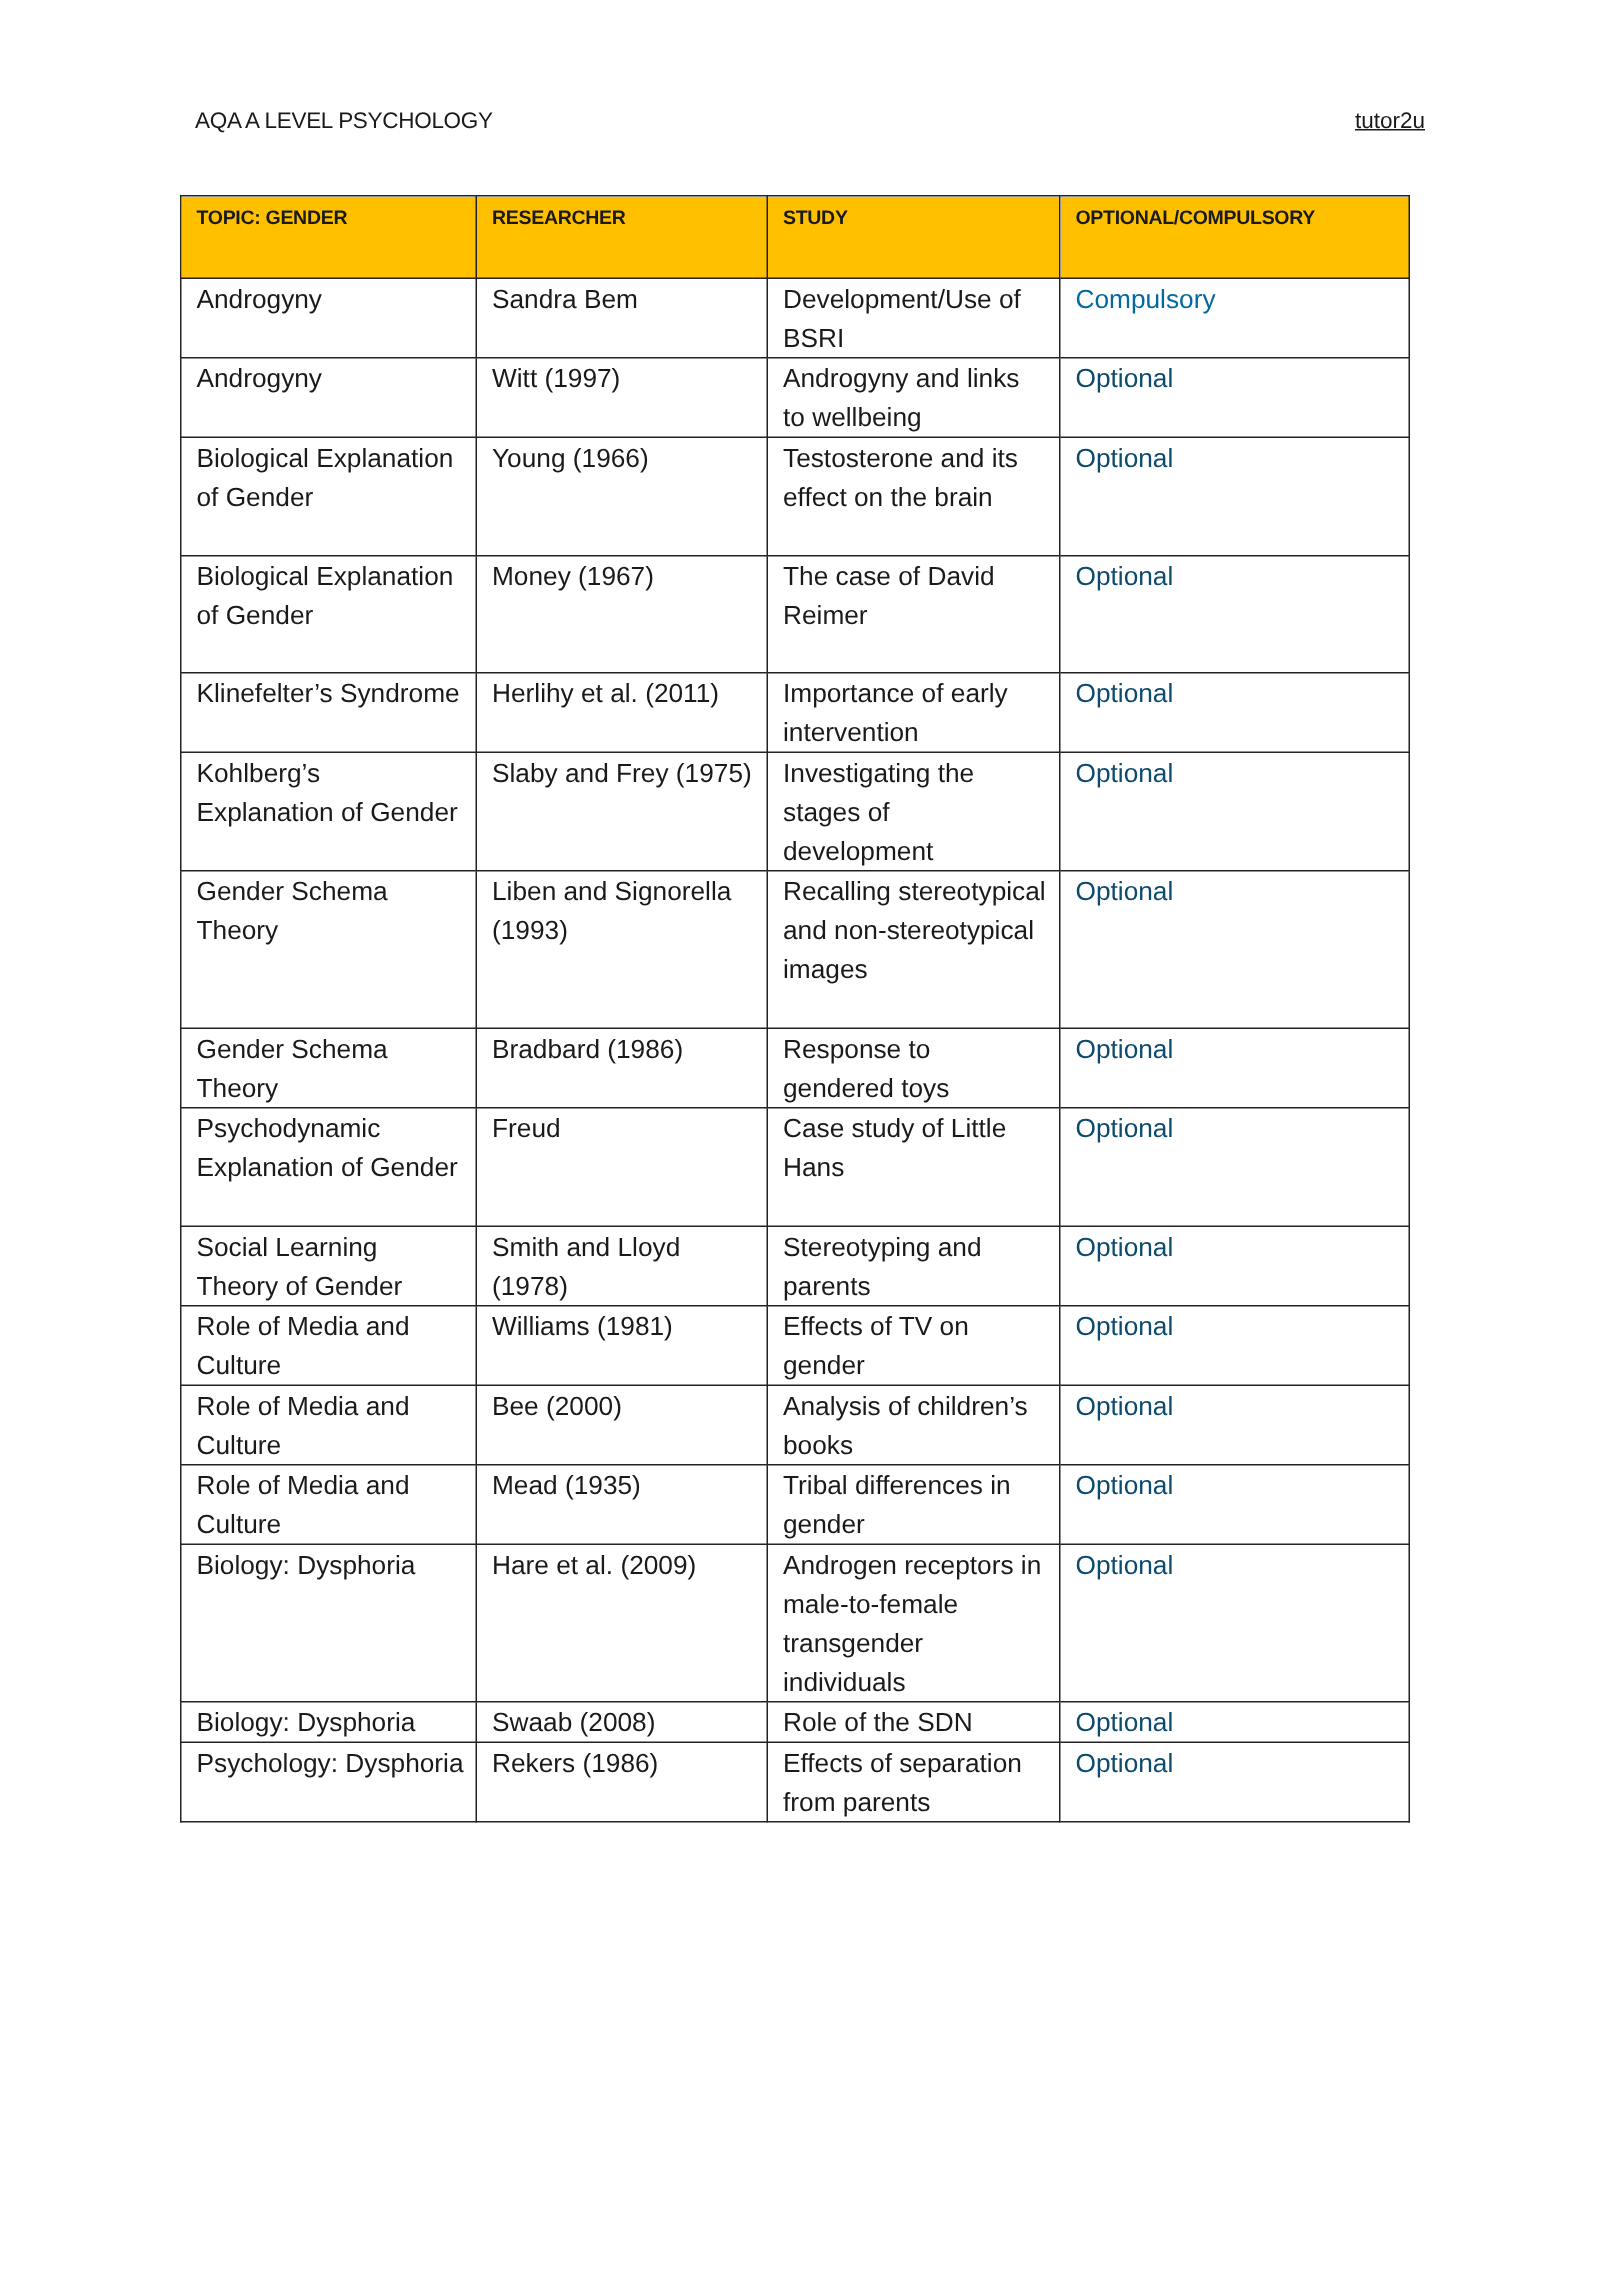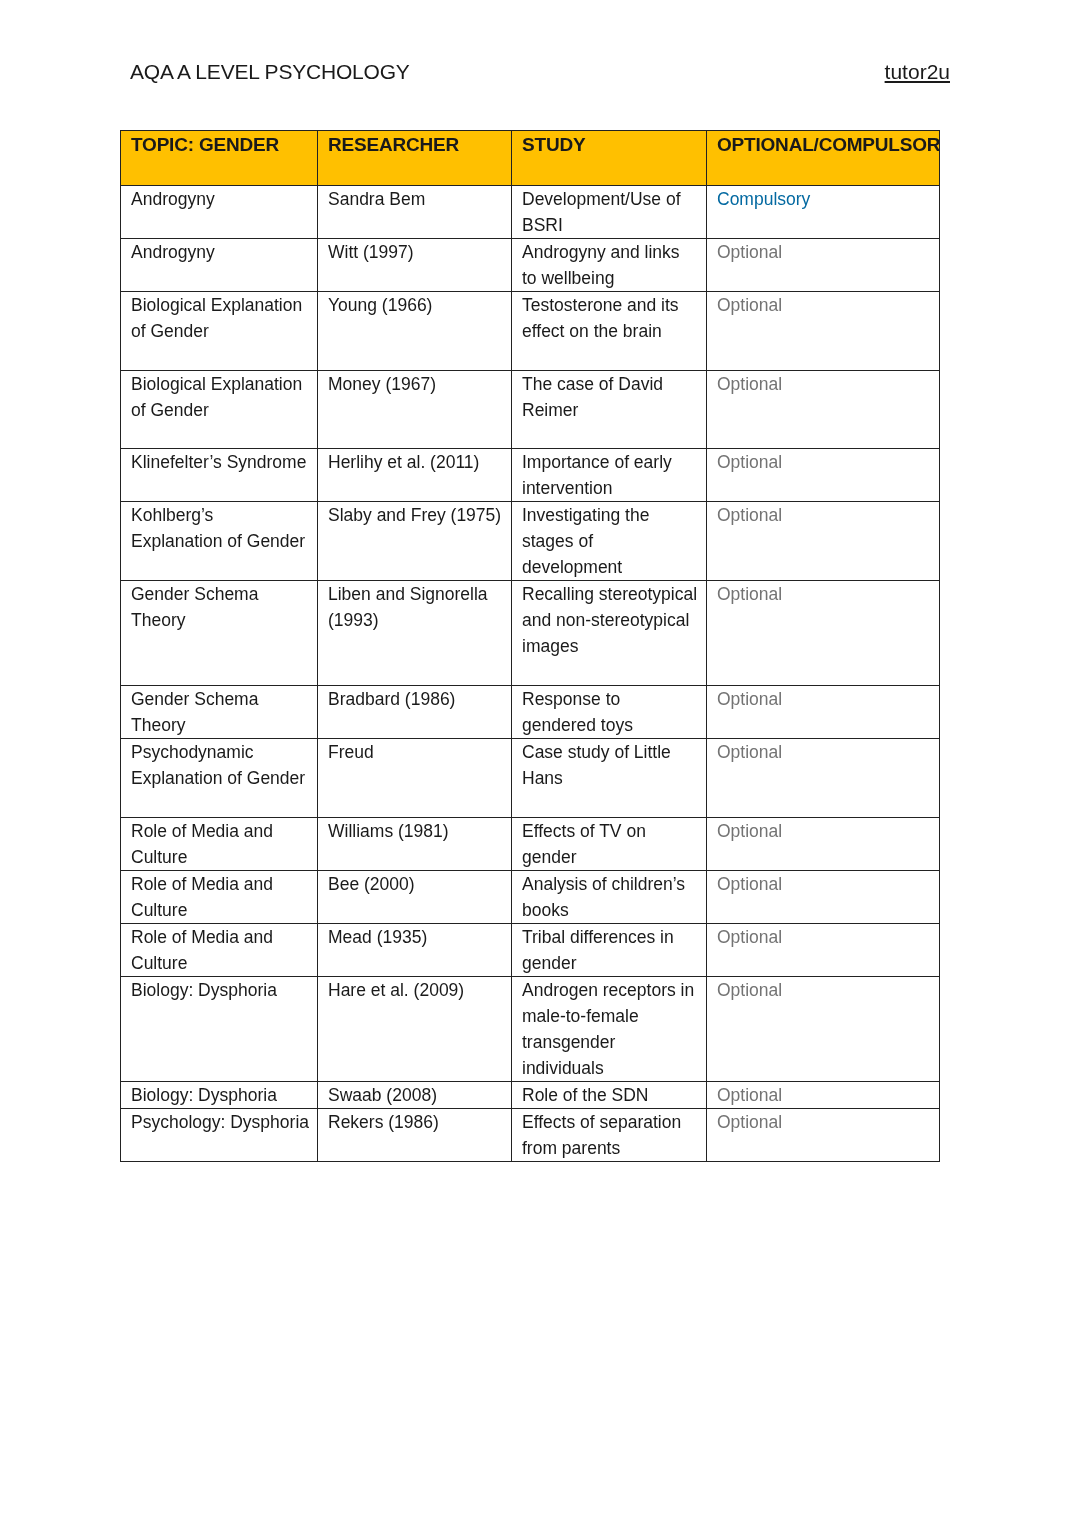--- a/index.html
+++ b/index.html
@@ -1,31 +1,31 @@
 <!DOCTYPE html>
 <html><head>
 <meta charset="utf-8">
 <style>
   html, body { margin: 0; padding: 0; background: #ffffff; }
   body { width: 1080px; height: 1526px; position: relative; overflow: hidden;
          font-family: "Liberation Sans", "DejaVu Sans", sans-serif; color: #1a1a1a; }
-  .page-header { position: absolute; top: 60px; left: 130px; width: 820px; height: 26px;
-                 font-size: 21px; }
+  .page-header { position: absolute; top: 72px; left: 130px; width: 820px; height: 26px;
+                 font-size: 15px; }
   .page-header .left { position: absolute; left: 0; top: 0; letter-spacing: -0.2px; }
   .page-header .right { position: absolute; right: 0; top: 0; text-decoration: underline; }
   table.study-table { position: absolute; left: 120px; top: 130px; border-collapse: collapse;
                       table-layout: fixed; width: 819px; font-size: 17.5px; line-height: 26px; }
   table.study-table th, table.study-table td {
     border: 1.5px solid #222; vertical-align: top; text-align: left;
     padding: 0 8px 0 10px; overflow: hidden; }
   table.study-table th { background: #ffc000; font-weight: bold; height: 53px;
-                         padding-top: 1px; font-size: 19px; letter-spacing: -0.2px; }
+                         padding-top: 1px; font-size: 13px; letter-spacing: -0.2px; }
   table.study-table td { padding-top: 0; }
   .status-compulsory { color: #0369a1; }
-  .status-optional { color: #737373; }
+  .status-optional { color: #0c4a6e; }
   col.c1 { width: 197px; } col.c2 { width: 194px; } col.c3 { width: 195px; } col.c4 { width: 233px; }
 </style>
 </head>
 <body>
 
 <div class="page-header">
   <span class="left">AQA A LEVEL PSYCHOLOGY</span>
   <span class="right">tutor2u</span>
 </div>
 
@@ -92,20 +92,26 @@
         <td>Bradbard (1986)</td>
         <td>Response to gendered toys</td>
         <td class="status-optional">Optional</td>
       </tr>
       <tr style="height: 79px;">
         <td>Psychodynamic Explanation of Gender</td>
         <td>Freud</td>
         <td>Case study of Little Hans</td>
         <td class="status-optional">Optional</td>
       </tr>
+      <tr style="height: 52px;">
+        <td>Social Learning Theory of Gender</td>
+        <td>Smith and Lloyd (1978)</td>
+        <td>Stereotyping and parents</td>
+        <td class="status-optional">Optional</td>
+      </tr>
       <tr style="height: 53px;">
         <td>Role of Media and Culture</td>
         <td>Williams (1981)</td>
         <td>Effects of TV on gender</td>
         <td class="status-optional">Optional</td>
       </tr>
       <tr style="height: 53px;">
         <td>Role of Media and Culture</td>
         <td>Bee (2000)</td>
         <td>Analysis of children’s books</td>

